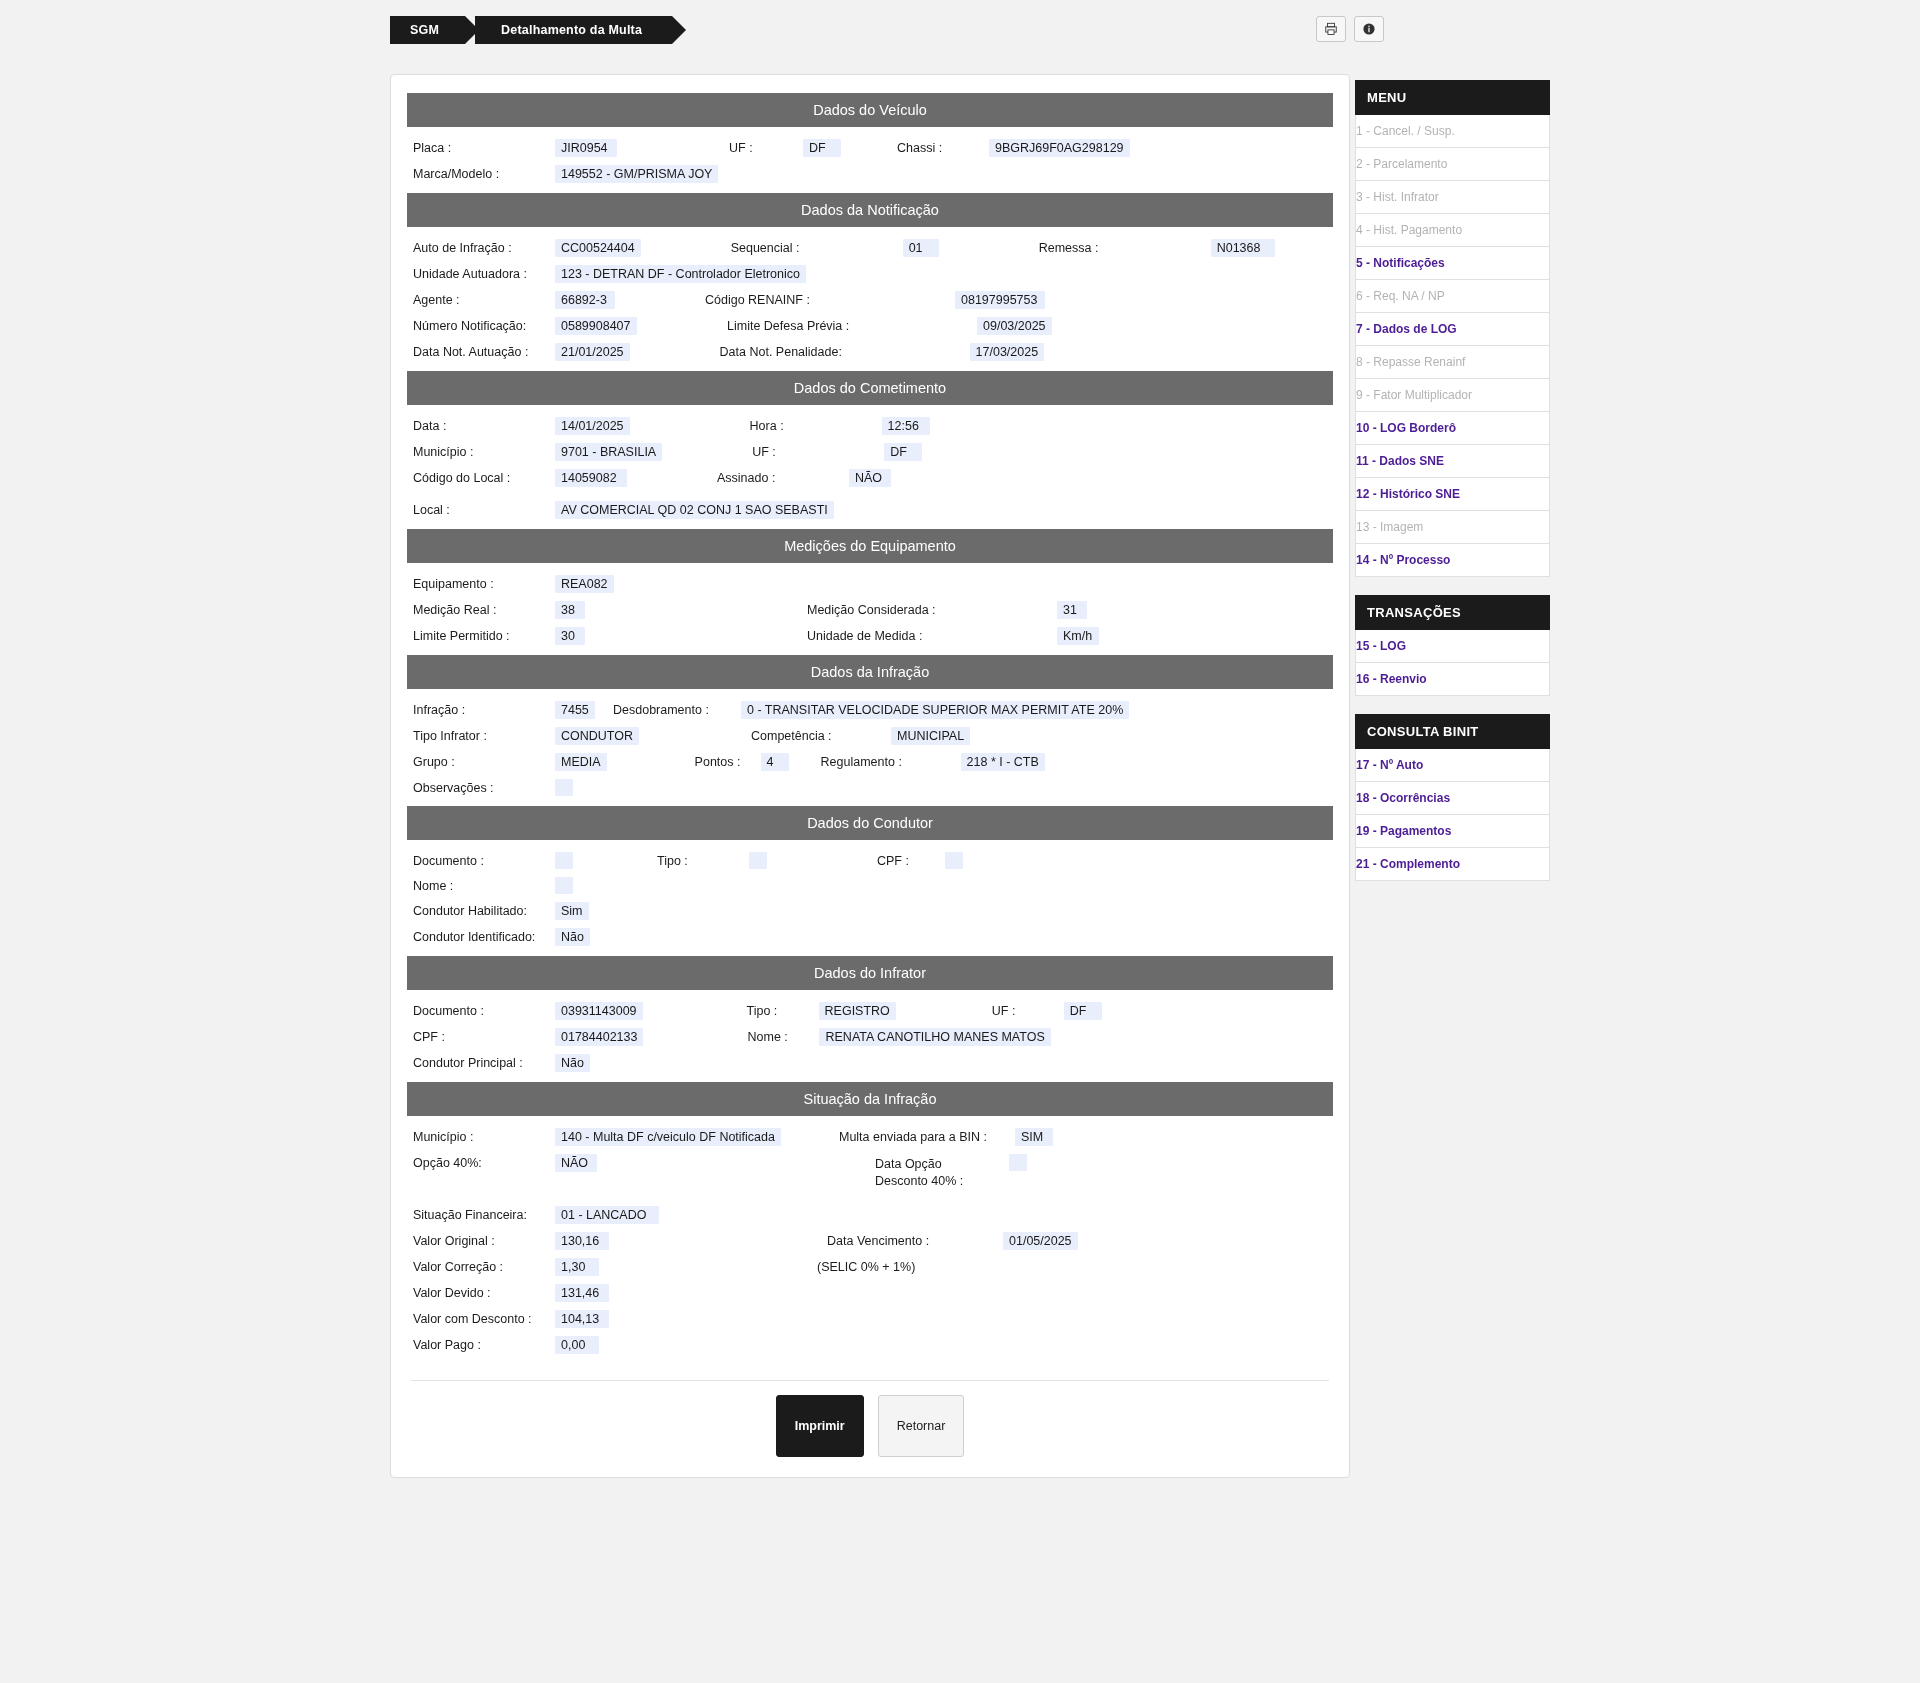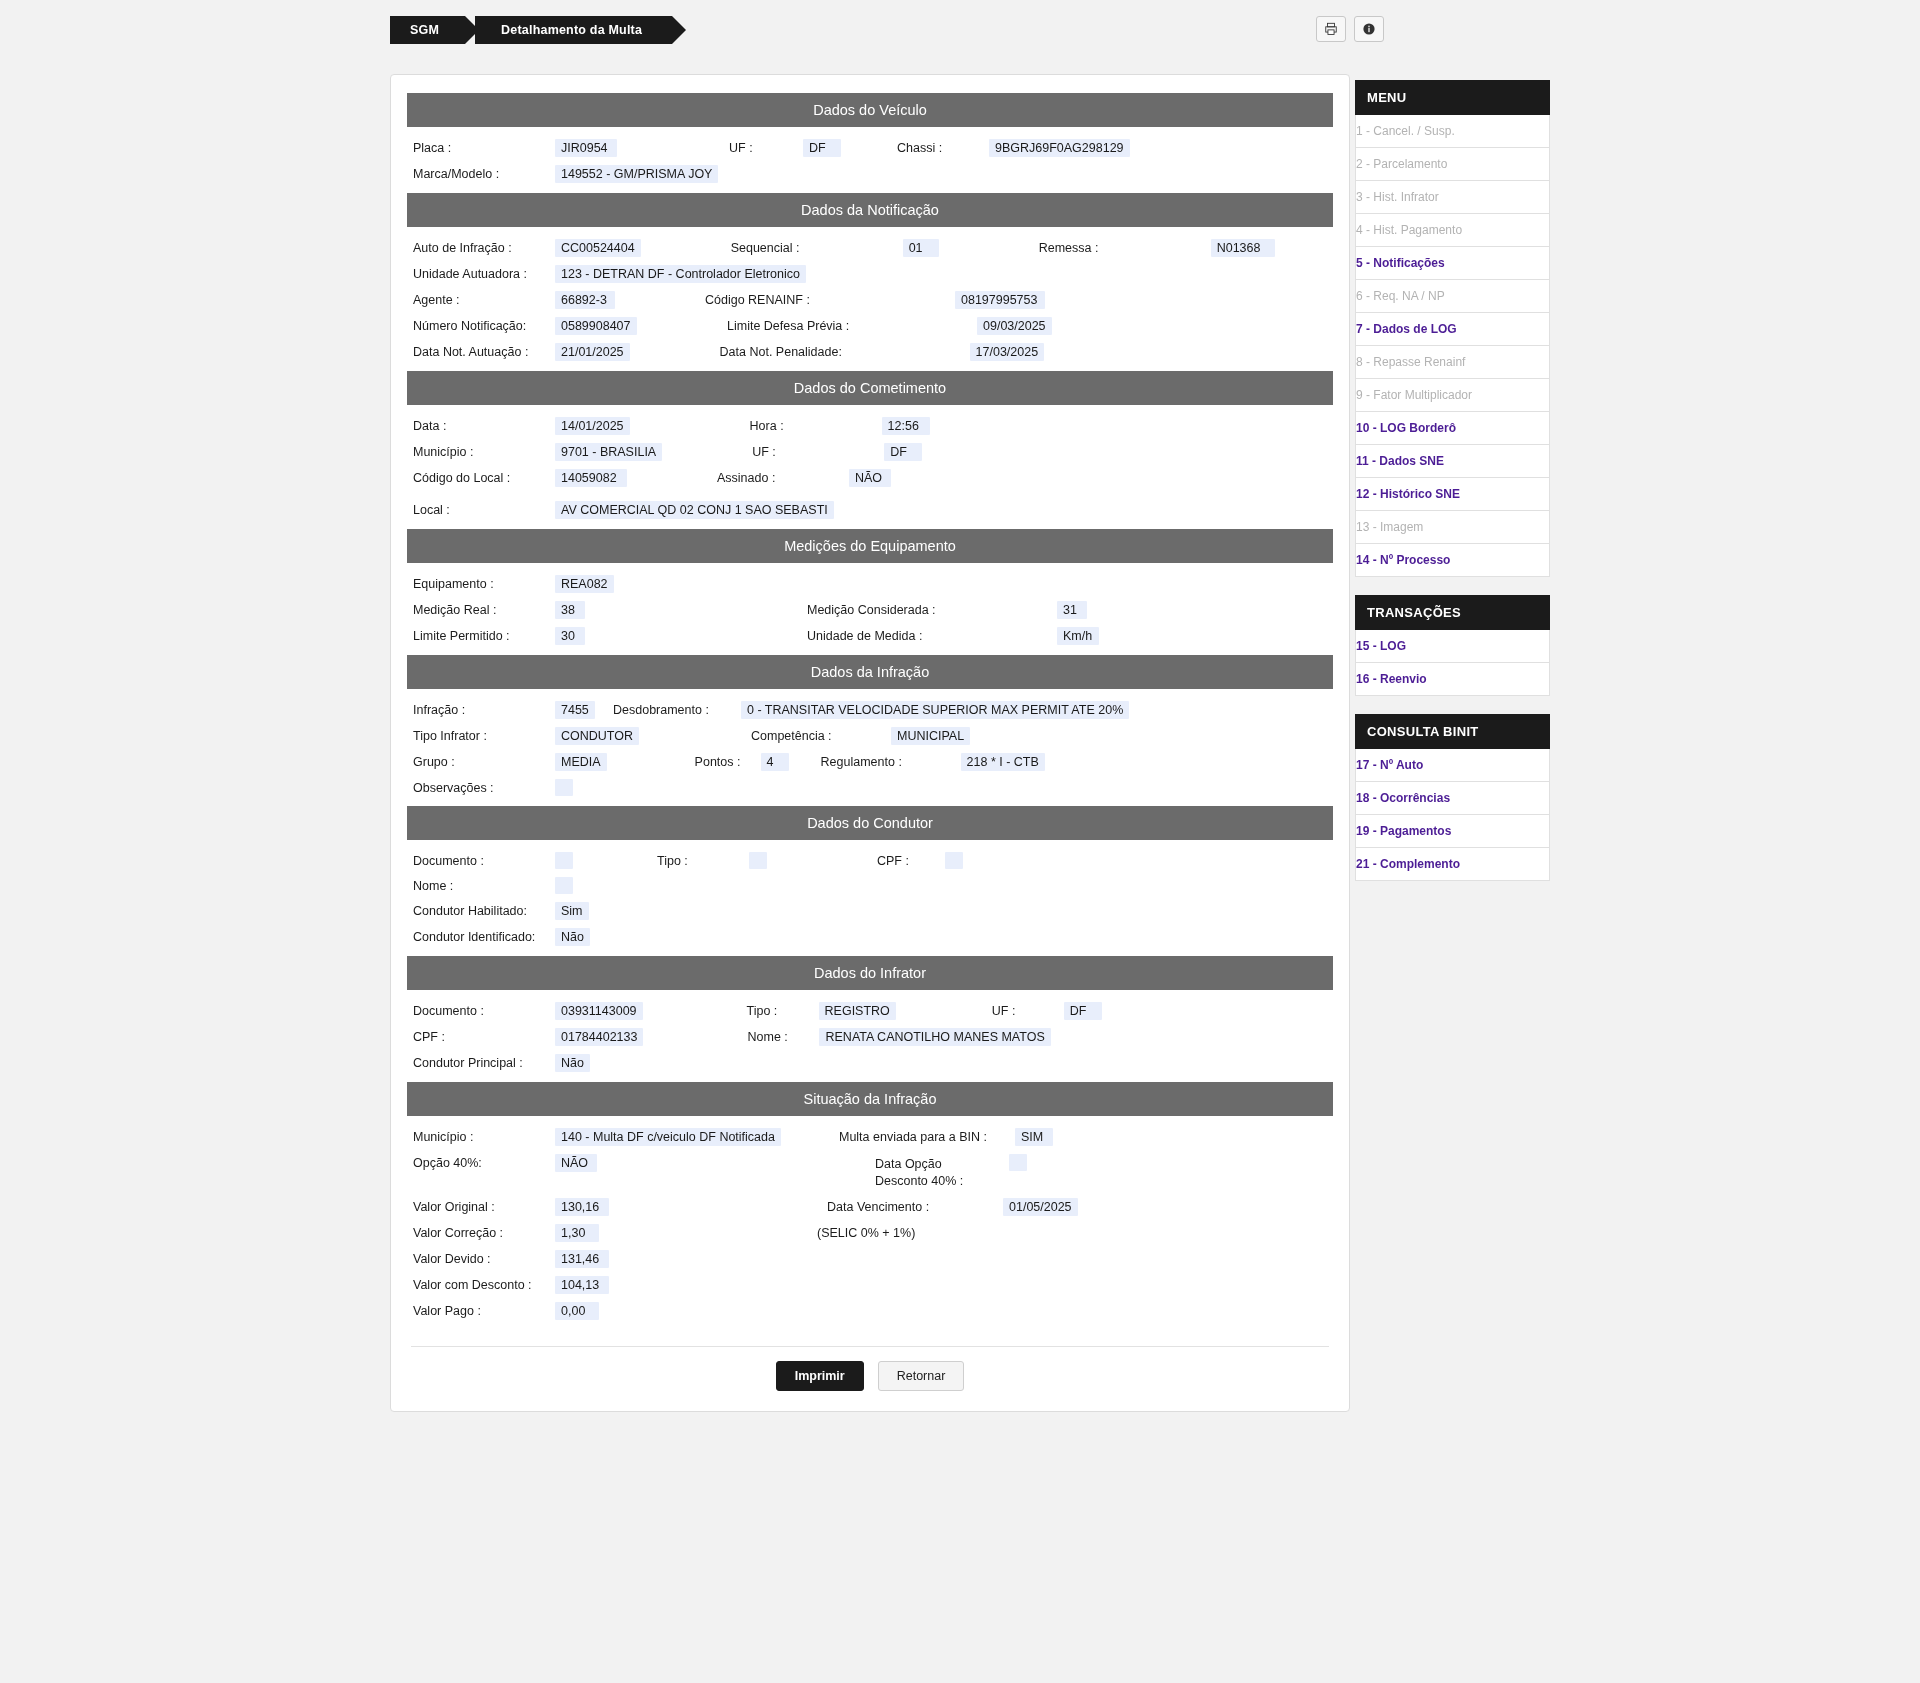--- a/index.html
+++ b/index.html
@@ -107,21 +107,21 @@
   .val.empty { min-width: 18px; }
 
   
   .c1 { width: 142px; }
 
   hr.sep { border: 0; border-top: 1px solid #e2e2e2; margin: 26px 4px 14px 4px; }
 
   .btnbar { display: flex; justify-content: center; gap: 14px; margin-top: 6px; }
   .btn {
     font-size: 12.5px;
-    padding: 7px 18px;
+    padding: 23px 18px;
     border-radius: 3px;
     cursor: pointer;
     border: 1px solid #cfcfcf;
     background: #f4f4f4;
     color: #222;
   }
   .btn.primary {
     background: #1b1b1b;
     border-color: #1b1b1b;
     color: #fff;
@@ -444,20 +444,26 @@
         </div>
     </div>
     <div class="row">
       <div class="fld">
           <span class="lbl c1">Opção 40%:</span>
           <span class="val" style="min-width:42px">NÃO</span>
         </div>
       <div class="fld" style="margin-left:278px">
           <span class="lbl" style="width:110px; white-space:normal; line-height:1.35">Data Opção Desconto 40% :</span>
           <span class="val empty" style="margin-left:24px"></span>
+        </div>
+    </div>
+    <div class="row" style="margin-top:16px">
+      <div class="fld">
+          <span class="lbl c1">Situação Financeira:</span>
+          <span class="val" style="min-width:104px">01 - LANCADO</span>
         </div>
     </div>
     <div class="row">
       <div class="fld">
           <span class="lbl c1">Valor Original :</span>
           <span class="val" style="min-width:54px">130,16</span>
         </div>
       <div class="fld" style="margin-left:218px">
           <span class="lbl" style="width:176px">Data Vencimento :</span>
           <span class="val" style="min-width:74px">01/05/2025</span>

